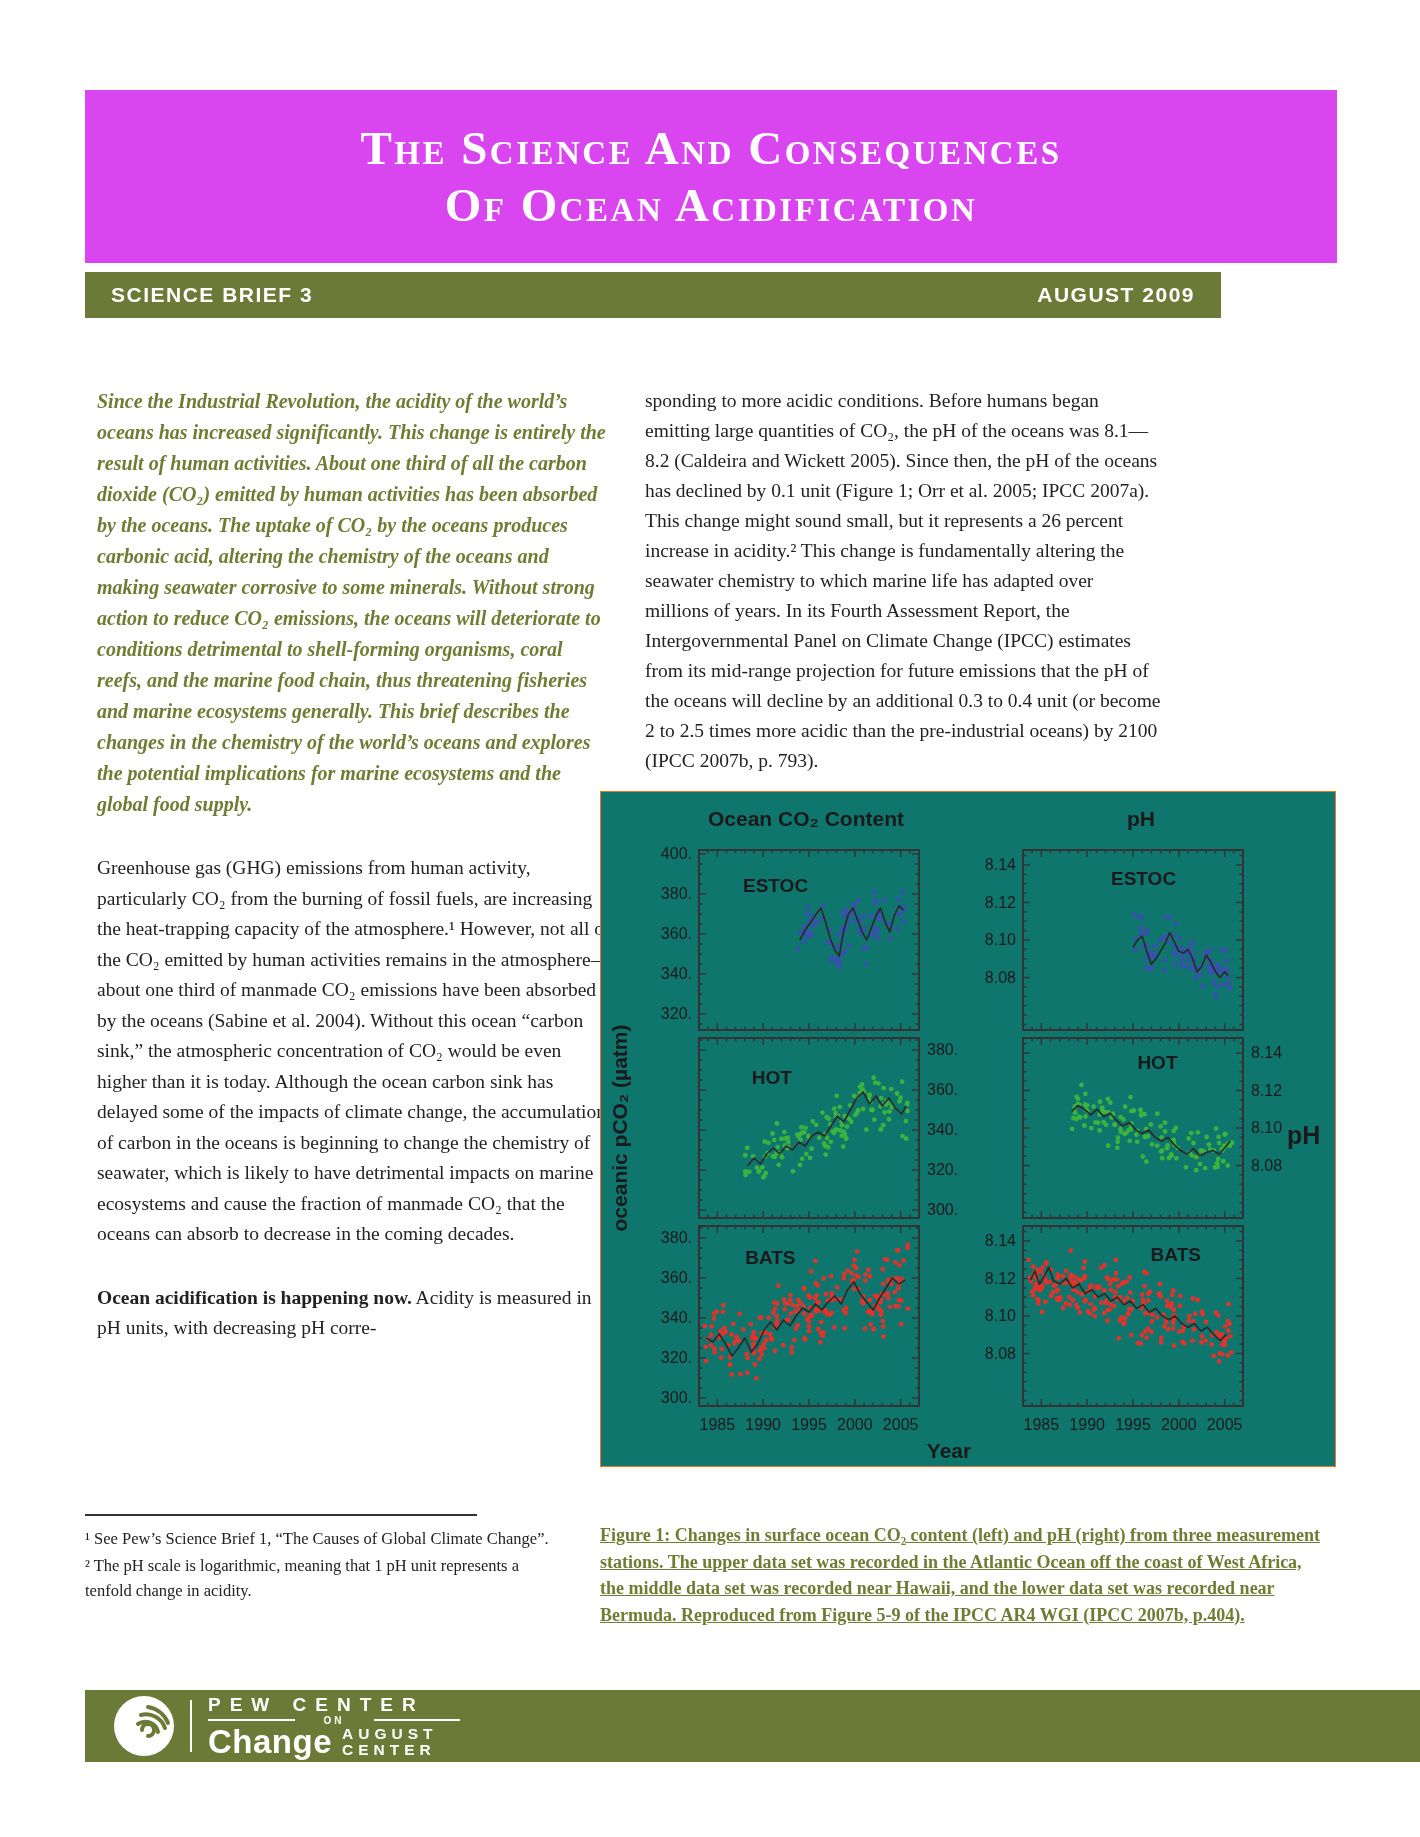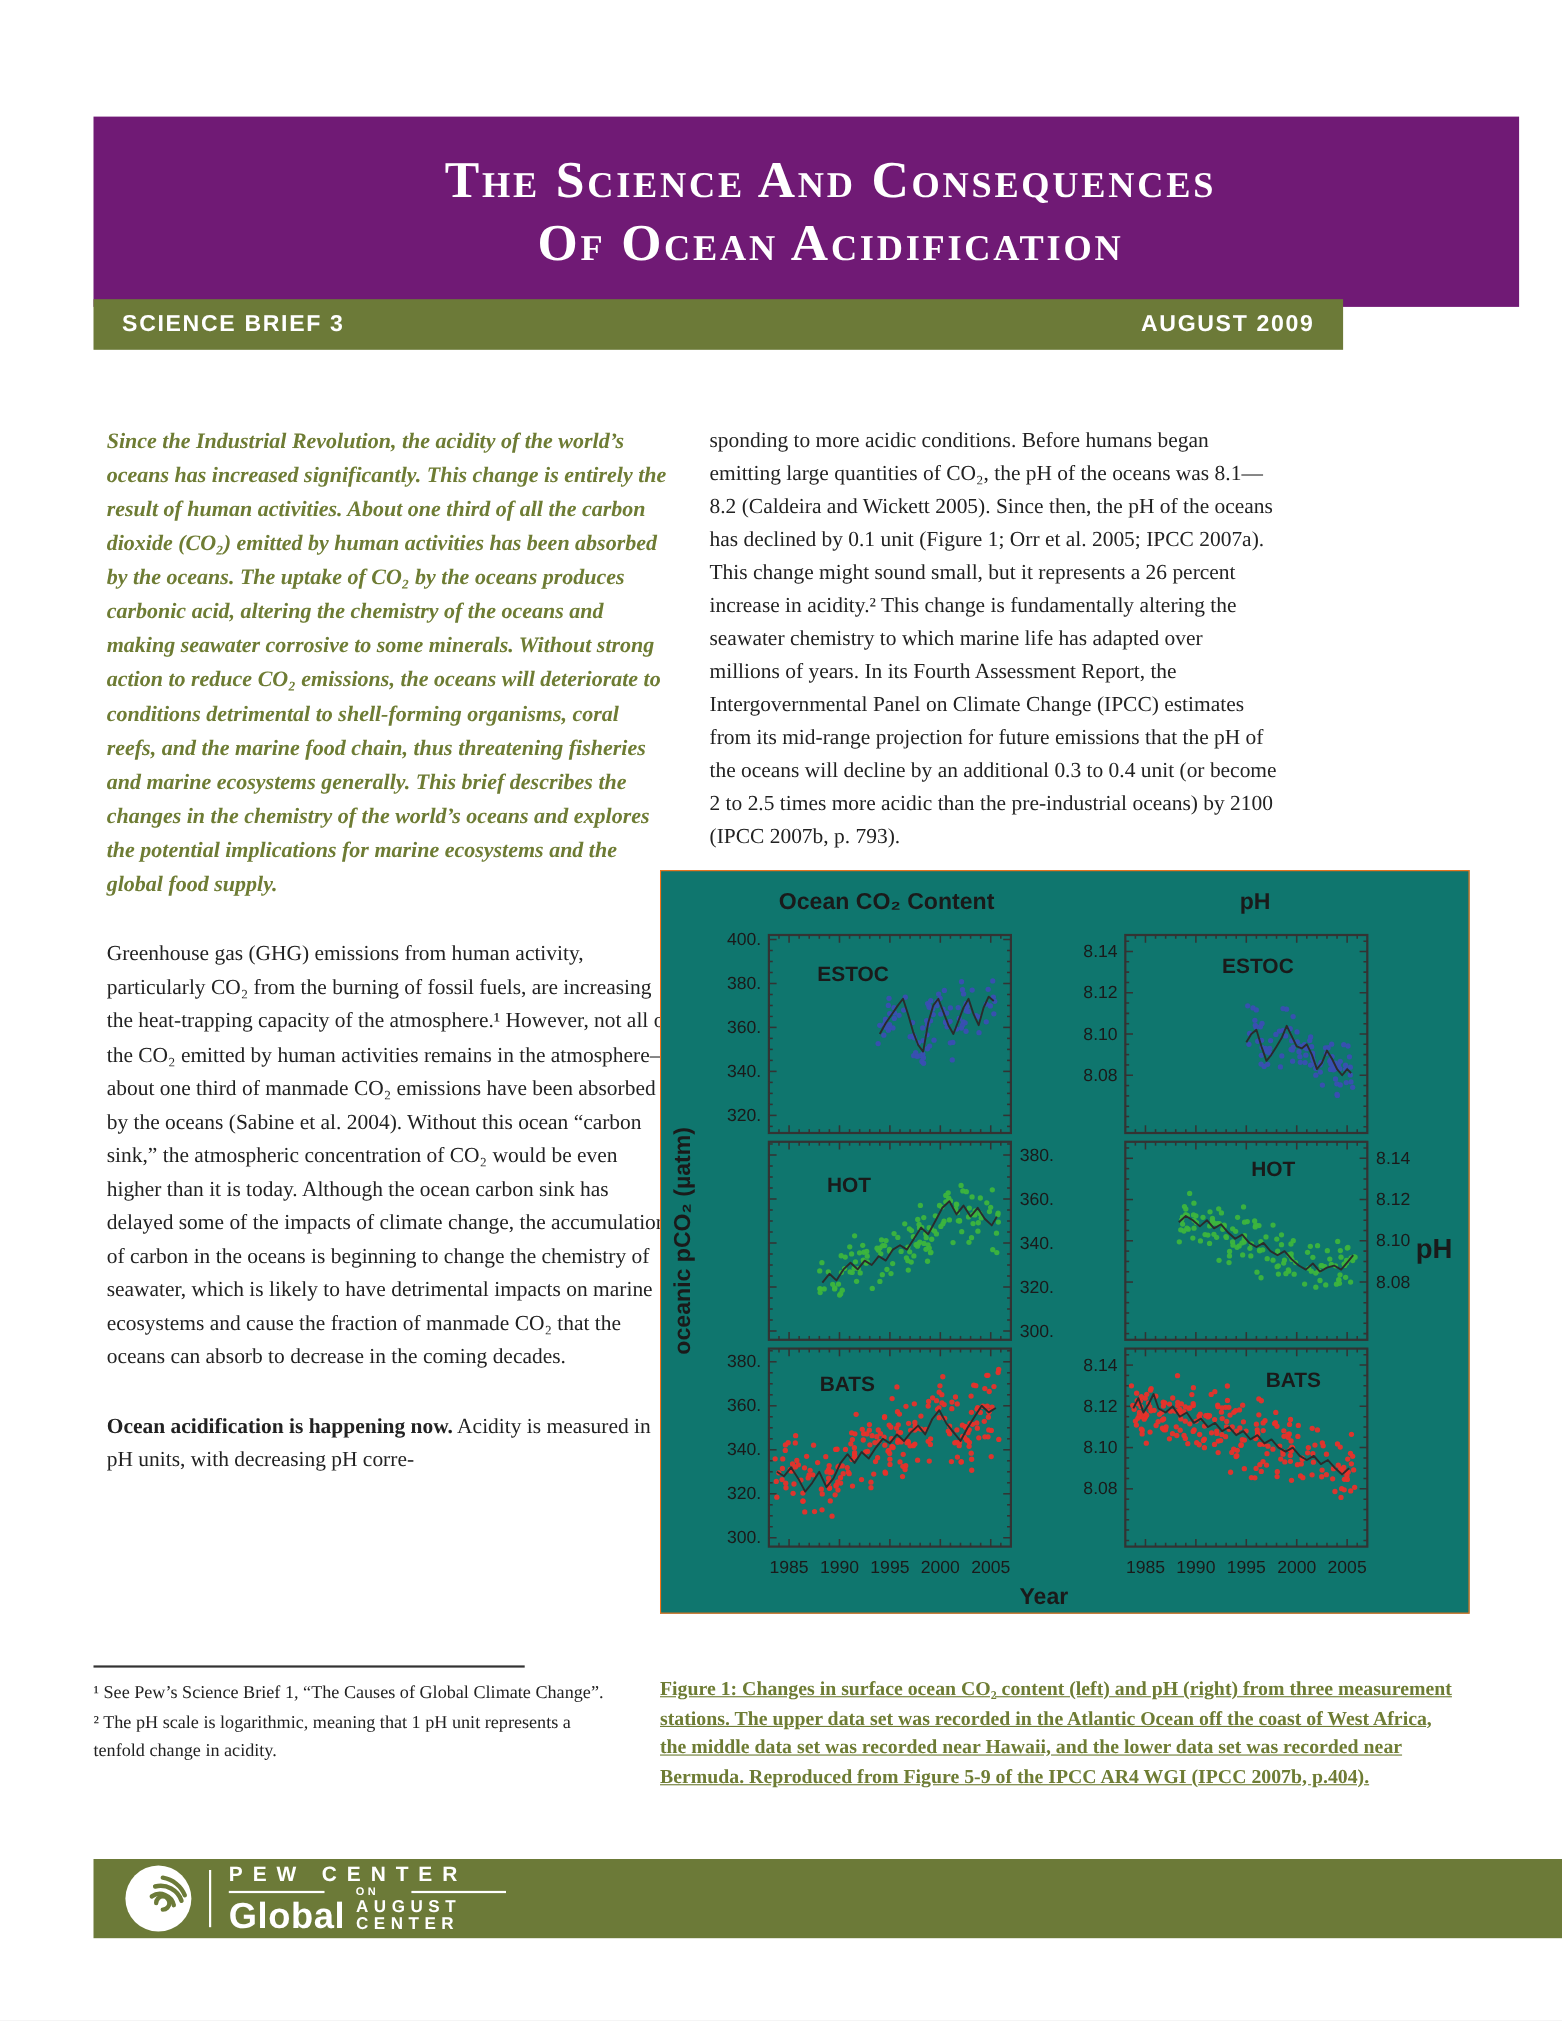--- a/index.html
+++ b/index.html
@@ -1,20 +1,20 @@
 <!DOCTYPE html>
 <html><head>
 <meta charset="utf-8">
 <style>
   html,body{margin:0;padding:0;background:#e8e8e8;}
   .page{position:relative;width:1420px;height:1837px;background:#ffffff;overflow:hidden;
         font-family:"Liberation Serif", serif;color:#1f1f1f;}
   
-  .masthead{position:absolute;left:85px;top:106px;width:1252px;height:173px;background:#701a75;
-            display:flex;align-items:center;justify-content:center;text-align:center;padding-left:44px;}
+  .masthead{position:absolute;left:85px;top:90px;width:1252px;height:173px;background:#d946ef;
+            display:flex;align-items:center;justify-content:center;text-align:center;}
   .masthead .tl{font-family:"Liberation Serif",serif;font-variant:small-caps;font-weight:600;
                 color:#ffffff;font-size:47px;line-height:57px;letter-spacing:2.5px;}
   .subbar{position:absolute;left:85px;top:272px;width:1136px;height:46px;background:#6C7A38;
           display:flex;align-items:center;justify-content:space-between;box-sizing:border-box;
           padding:0 26px;font-family:"Liberation Sans",sans-serif;font-weight:bold;
           color:#ffffff;font-size:21px;letter-spacing:1.5px;}
   
   .col-left{position:absolute;left:97px;top:386px;width:514px;}
   .col-right{position:absolute;left:645px;top:386px;width:516px;}
   .intro{margin:0;color:#6E7C34;font-weight:bold;font-style:italic;font-size:20px;line-height:31px;}
@@ -1606,21 +1606,21 @@
     </svg>
     <div class="logo-divider"></div>
     <div class="logo-text">
       <div class="pewline">PEW CENTER</div>
       <div class="online">
         <span class="hl"></span>
         <span class="on">ON</span>
         <span class="hl"></span>
       </div>
       <div class="globline">
-        <span class="glob">Global</span>
+        <span class="glob">Change</span>
         <span class="cc">
           <span>AUGUST</span>
           <span>CENTER</span>
         </span>
       </div>
     </div>
   </footer>
 
 </div>
 

